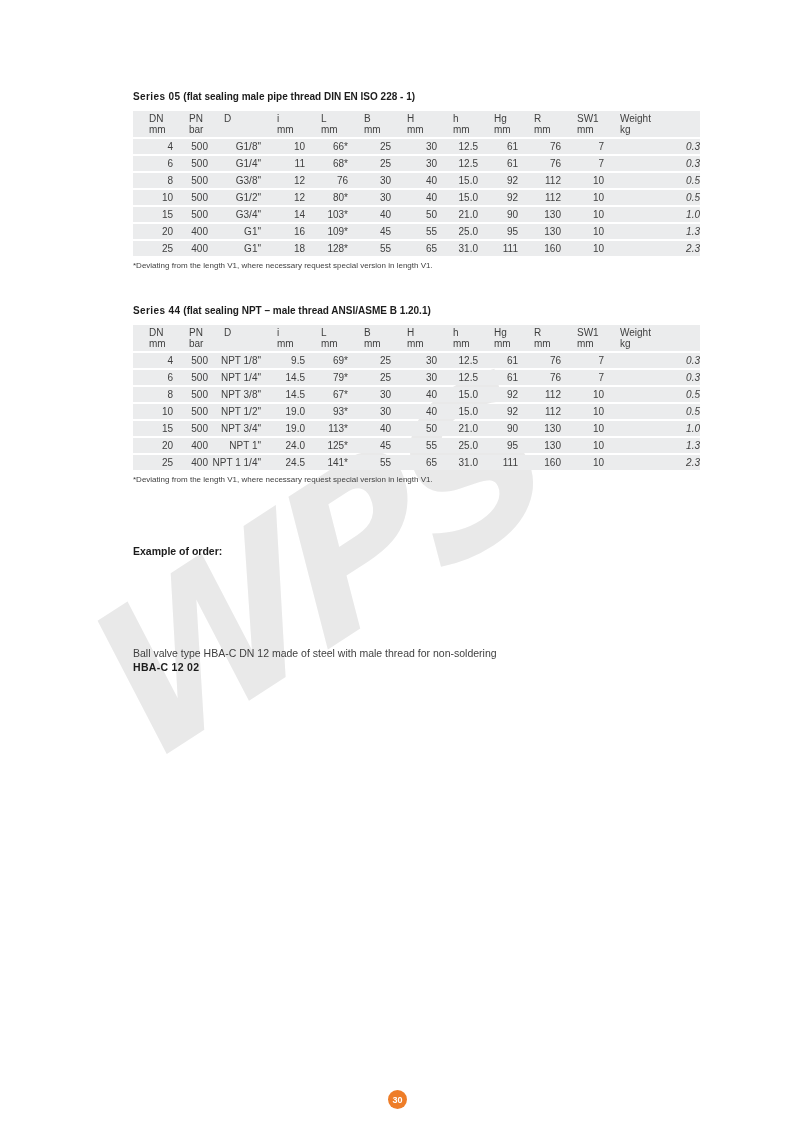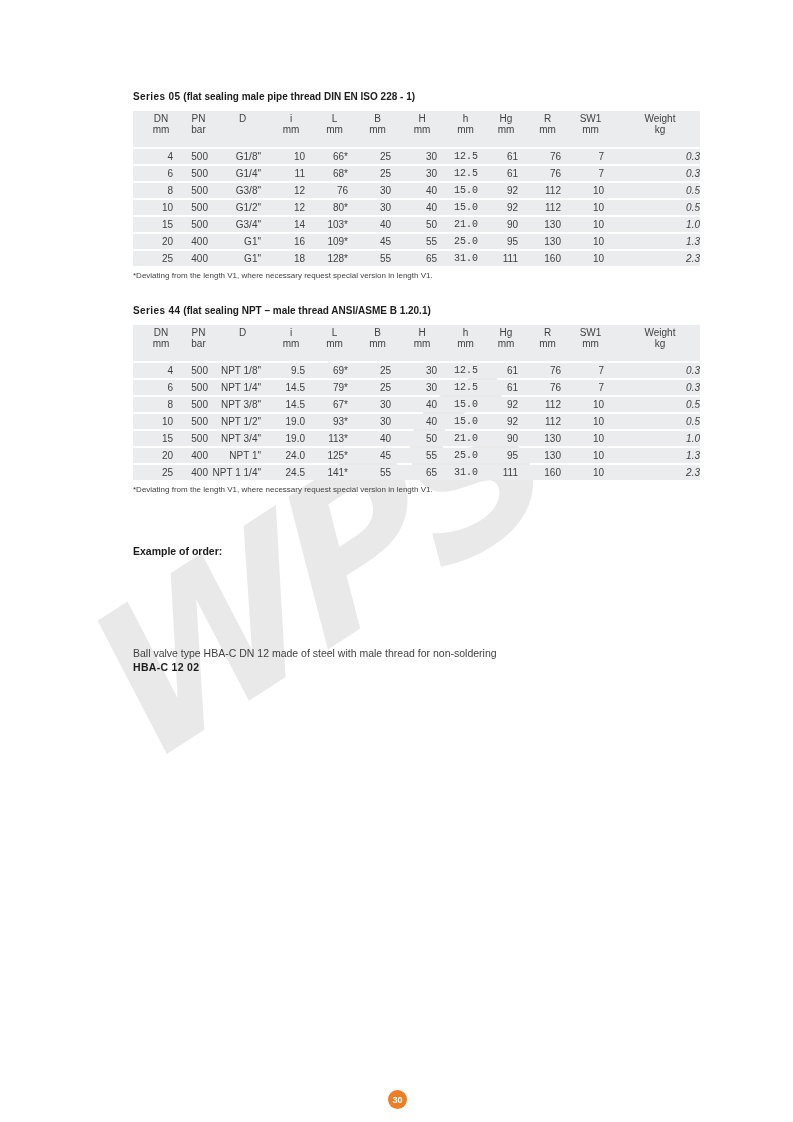--- a/index.html
+++ b/index.html
@@ -42,40 +42,40 @@
     border-collapse: separate; border-spacing: 0 2px;
     font-size: 10px; color: #3f3f3f;
   }
   table.tbl th, table.tbl td {
     background: #ebeced;
     box-sizing: border-box;
     white-space: nowrap;
     overflow: visible;
   }
   table.tbl th {
-    font-weight: 400; text-align: center; vertical-align: top;
-    padding: 2px 0 2px 16px; height: 36px; line-height: 11px;
+    font-weight: 400; text-align: left; vertical-align: top;
+    padding: 2px 0 2px 16px; height: 26px; line-height: 11px;
   }
   table.tbl td { height: 15px; line-height: 15px; text-align: right; padding: 0; }
 
   
   .c0 { width: 40px; } .c1 { width: 35px; } .c2 { width: 53px; }
   .c3 { width: 44px; } .c4 { width: 43px; } .c5 { width: 43px; }
   .c6 { width: 46px; } .c7 { width: 41px; } .c8 { width: 40px; }
   .c9 { width: 43px; } .c10 { width: 43px; } .c11 { width: 96px; }
 
   
   td.c0 { padding-right: 24px; }
   td.c1 { padding-right: 16px; }
   td.c2 { text-align: left; padding-left: 2px; }
   td.c3 { padding-right: 26px; }
   td.c4 { padding-right: 20px; }
   td.c5 { padding-right: 28px; }
   td.c6 { padding-right: 30px; }
-  td.c7 { padding-right: 18px; font-family: Liberation Mono, monospace; }
+  td.c7 { padding-right: 18px; }
   td.c8 { padding-right: 24px; }
   td.c9 { padding-right: 28px; }
   td.c10 { padding-right: 28px; }
   td.c11 { padding-right: 76px; font-style: italic; }
 
   .footnote { font-size: 8px; line-height: 10px; color: #3f3f3f; margin-top: 3px; }
 
   
   #example { top: 544px; display: flex; flex-direction: column; }
   .ex-label { width: 102px; flex: 0 0 102px; font-size: 10.5px; line-height: 14px; font-weight: 700; color: #1c1c1c; }

